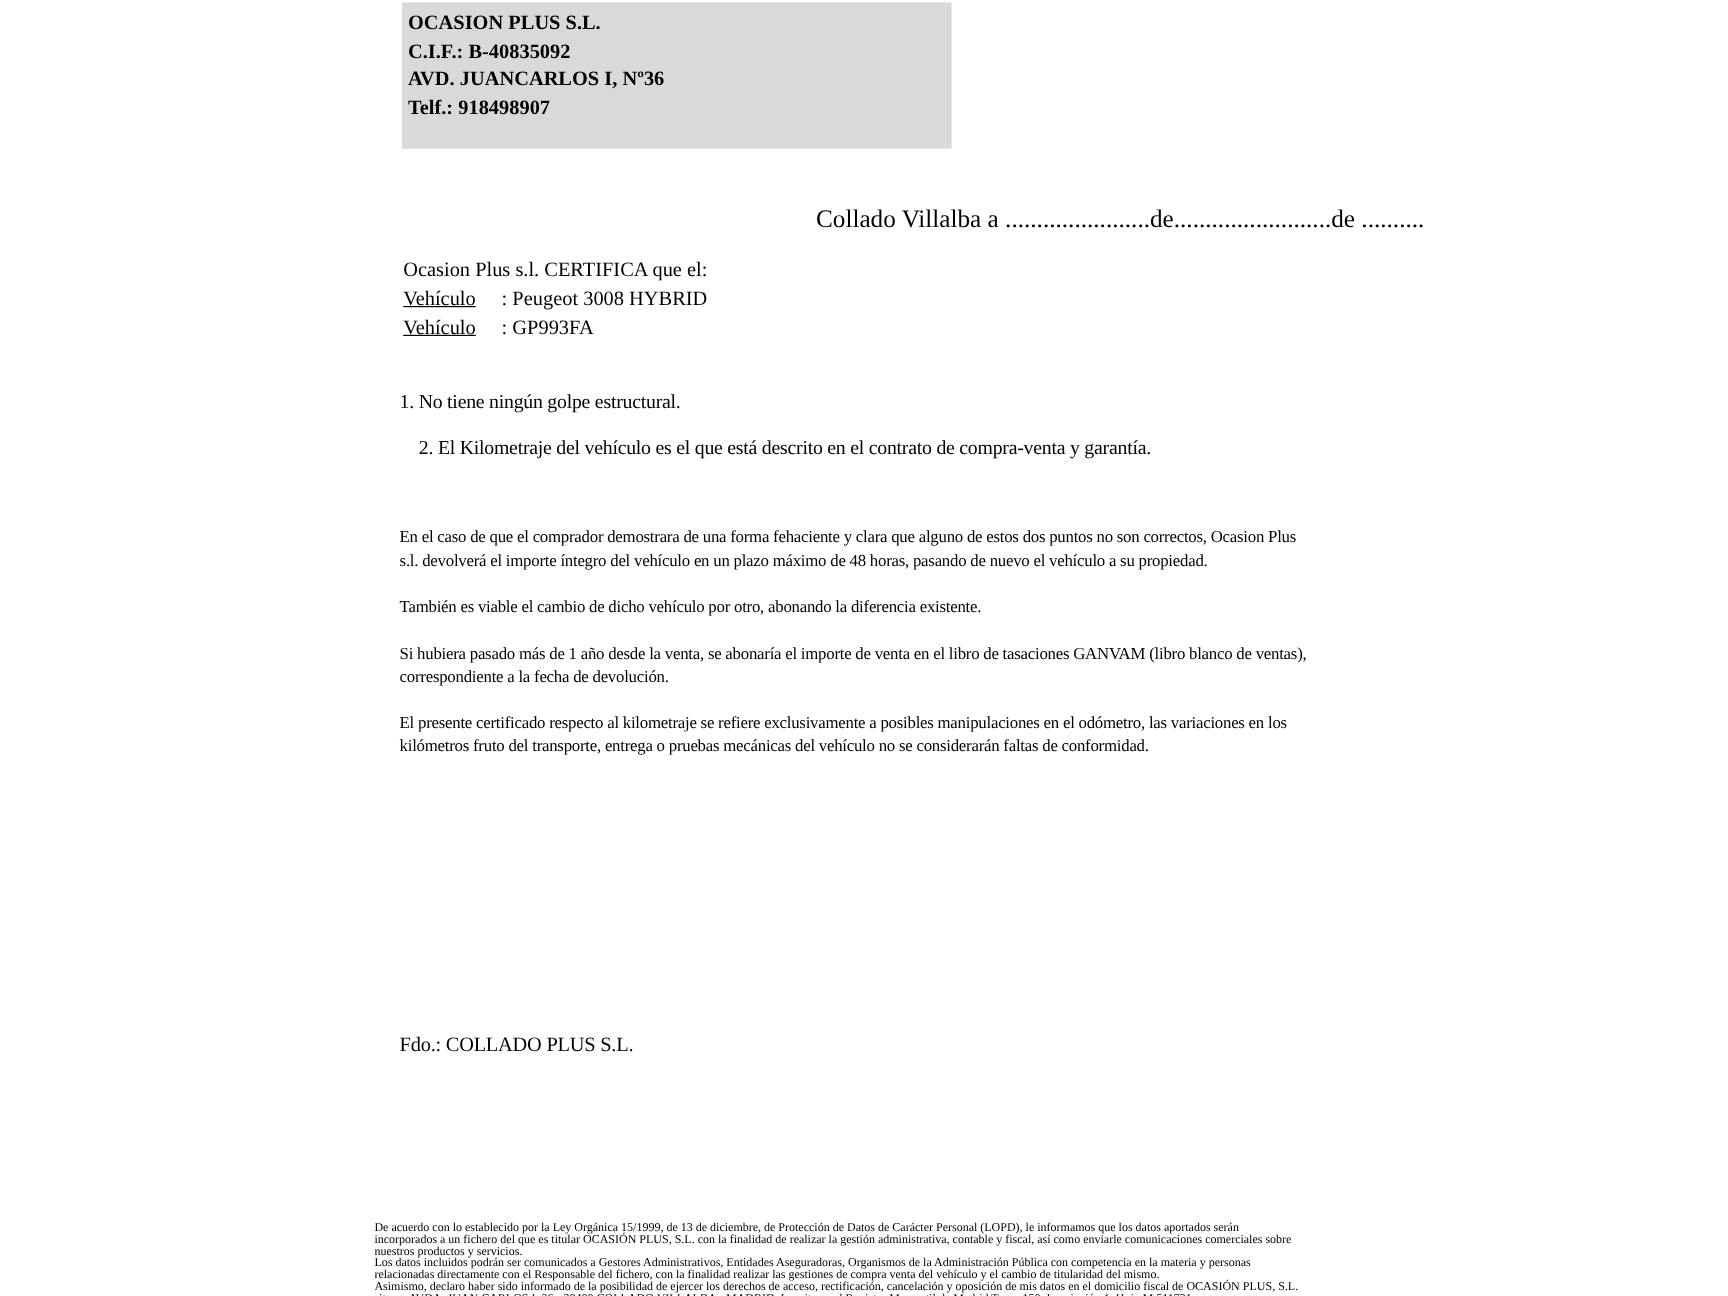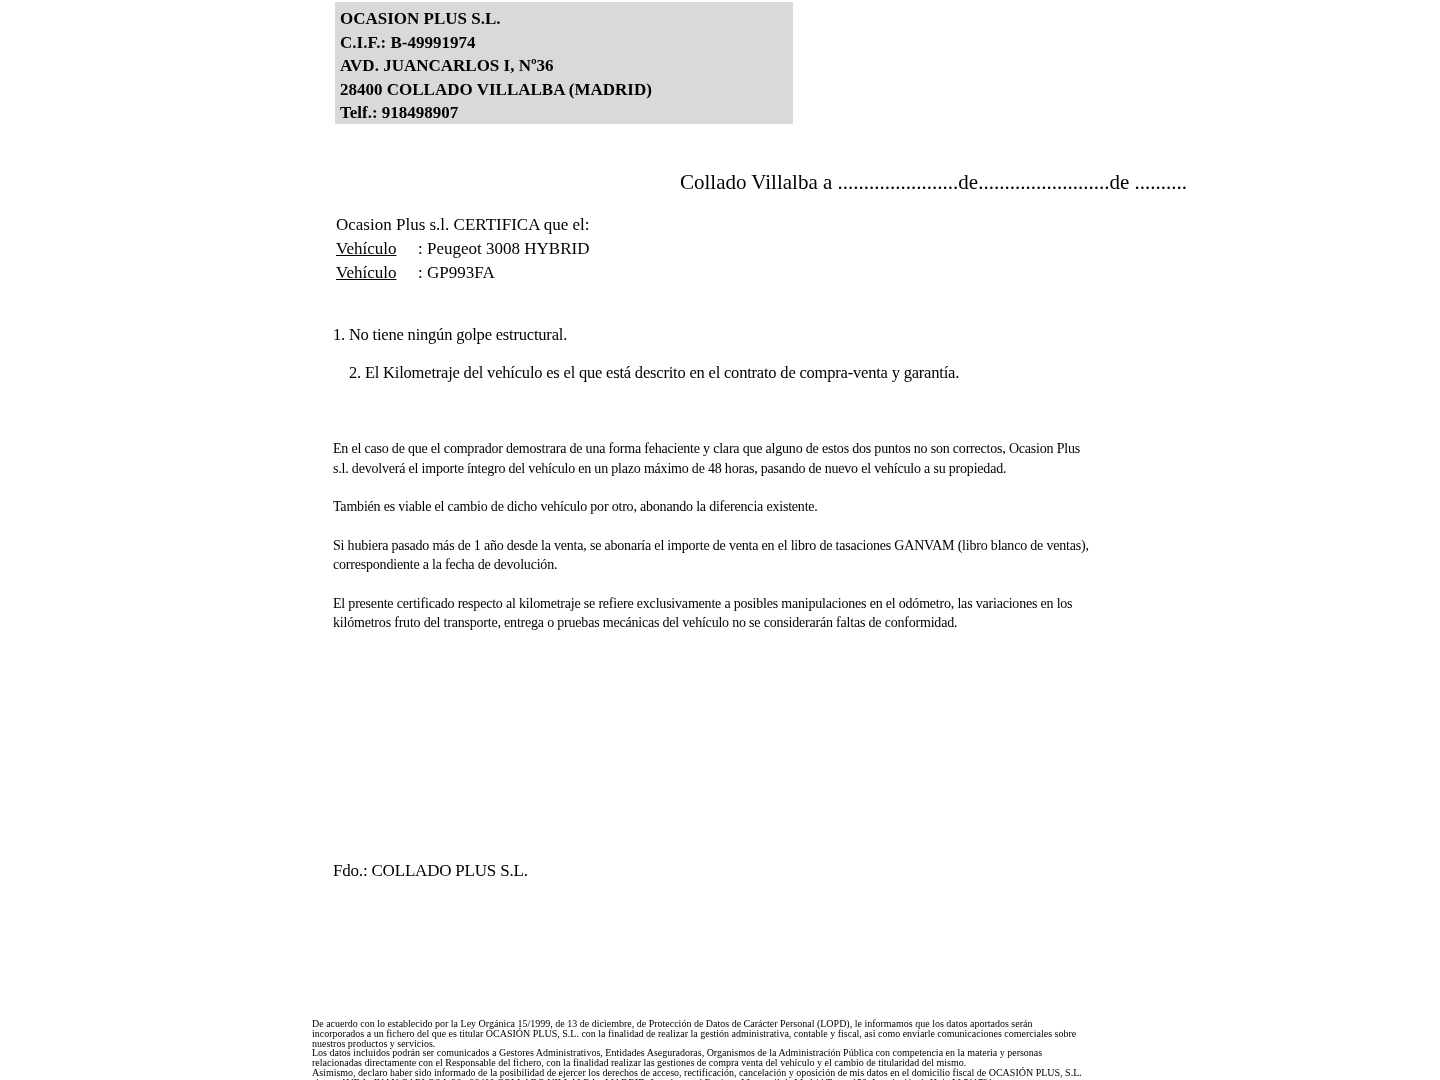--- a/index.html
+++ b/index.html
@@ -80,23 +80,22 @@
   }
   .legal p { margin: 0; padding: 0; }
 </style>
 </head>
 <body>
 
 <div class="page">
 
   <div class="header-box">
     <div>OCASION PLUS S.L.</div>
-    <div>C.I.F.: B-49991974</div>
+    <div>C.I.F.: B-40835092</div>
     <div>AVD. JUANCARLOS I, Nº36</div>
-    <div>28400 COLLADO VILLALBA (MADRID)</div>
     <div>Telf.: 918498907</div>
   </div>
 
   <div class="date-line">Collado Villalba a .......................de.........................de ..........</div>
 
   <div class="certify">
     <div>Ocasion Plus s.l. CERTIFICA que el:</div>
     <div class="row">
       <span class="lbl"><span class="u">Vehículo</span></span><span>: Peugeot 3008 HYBRID</span>
     </div>

